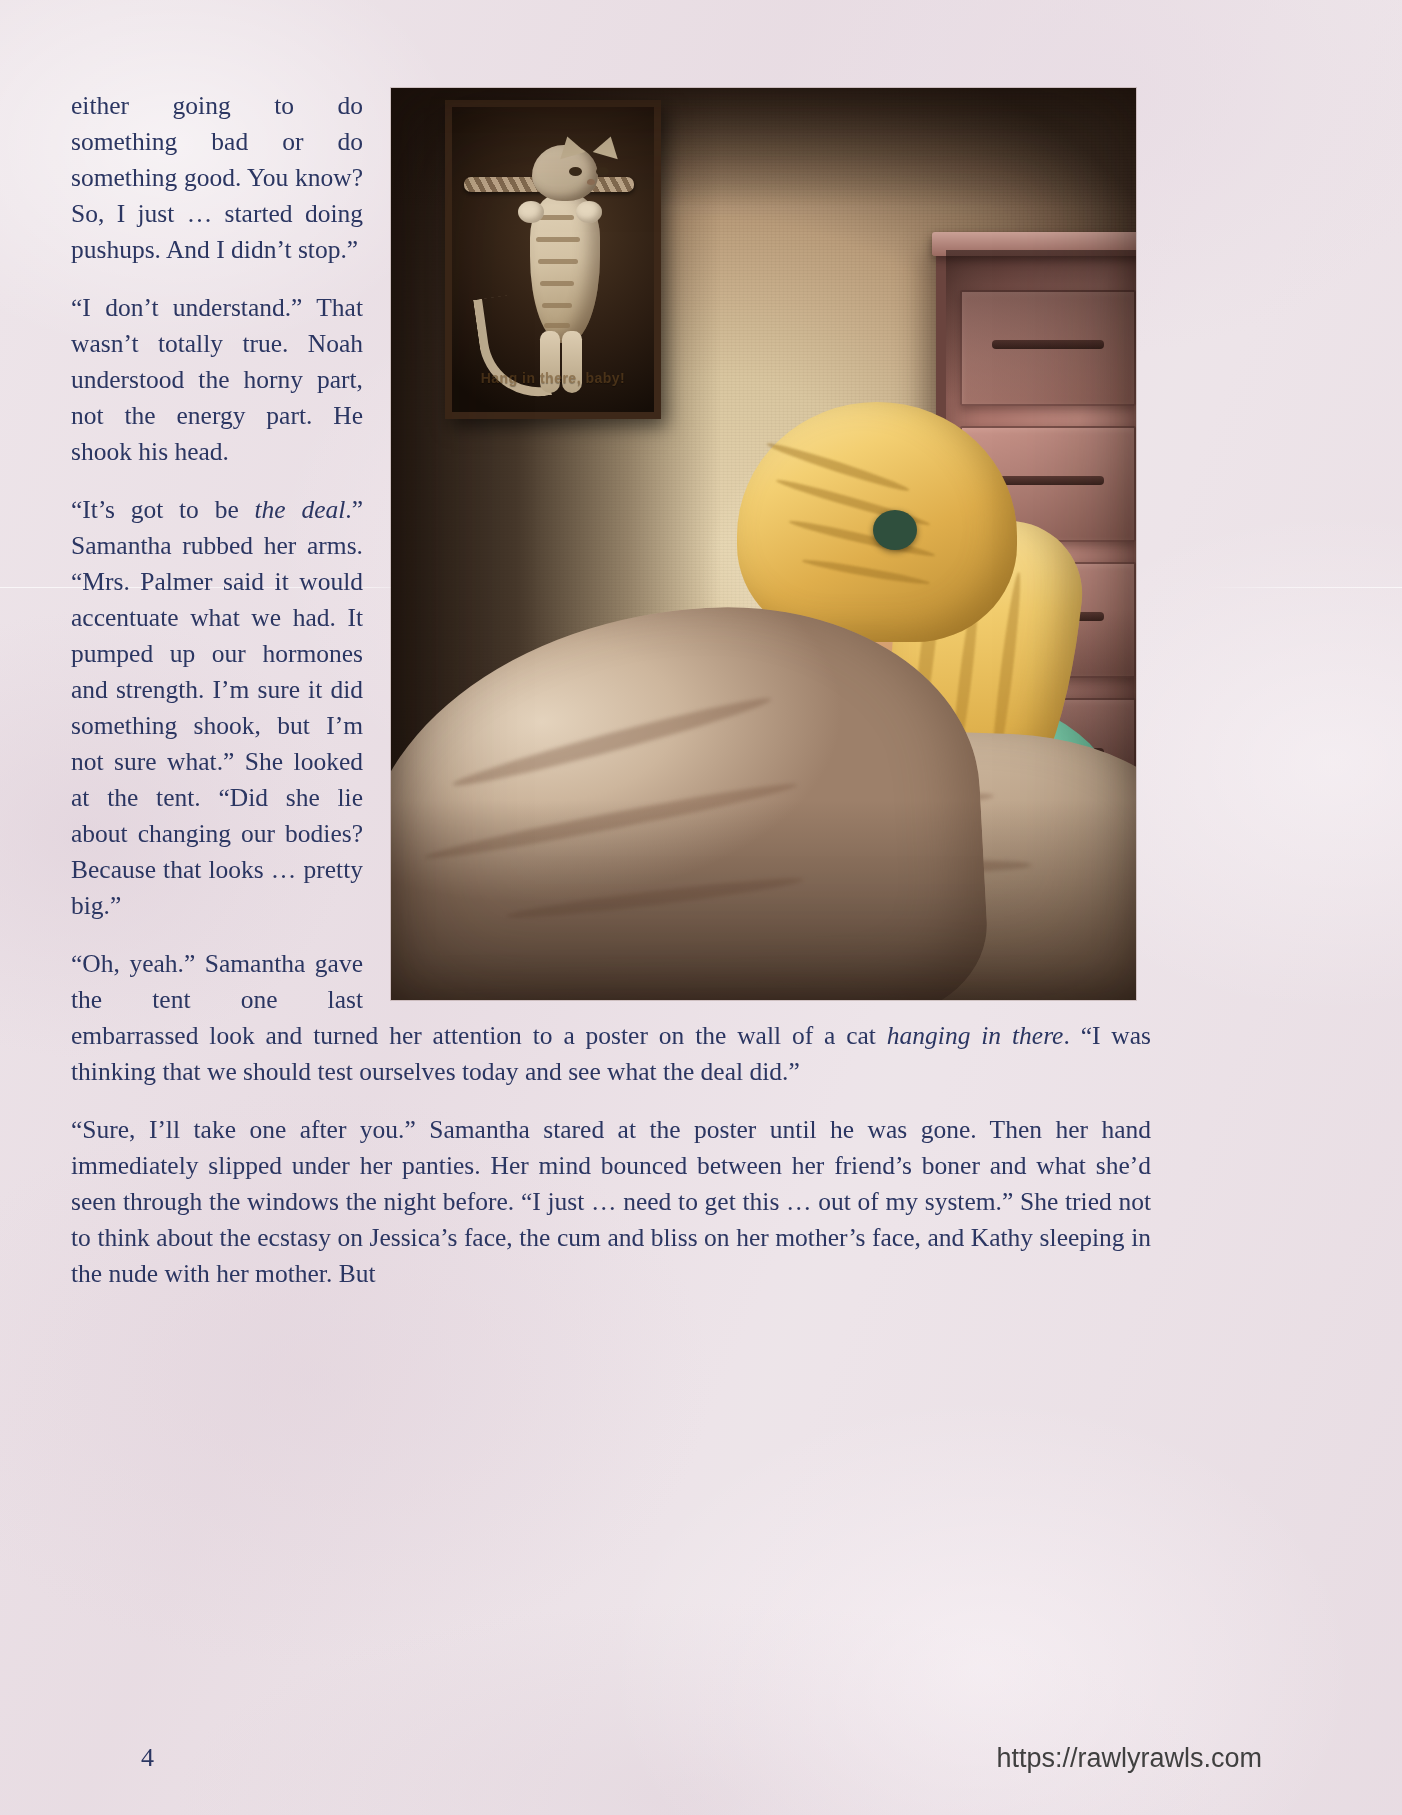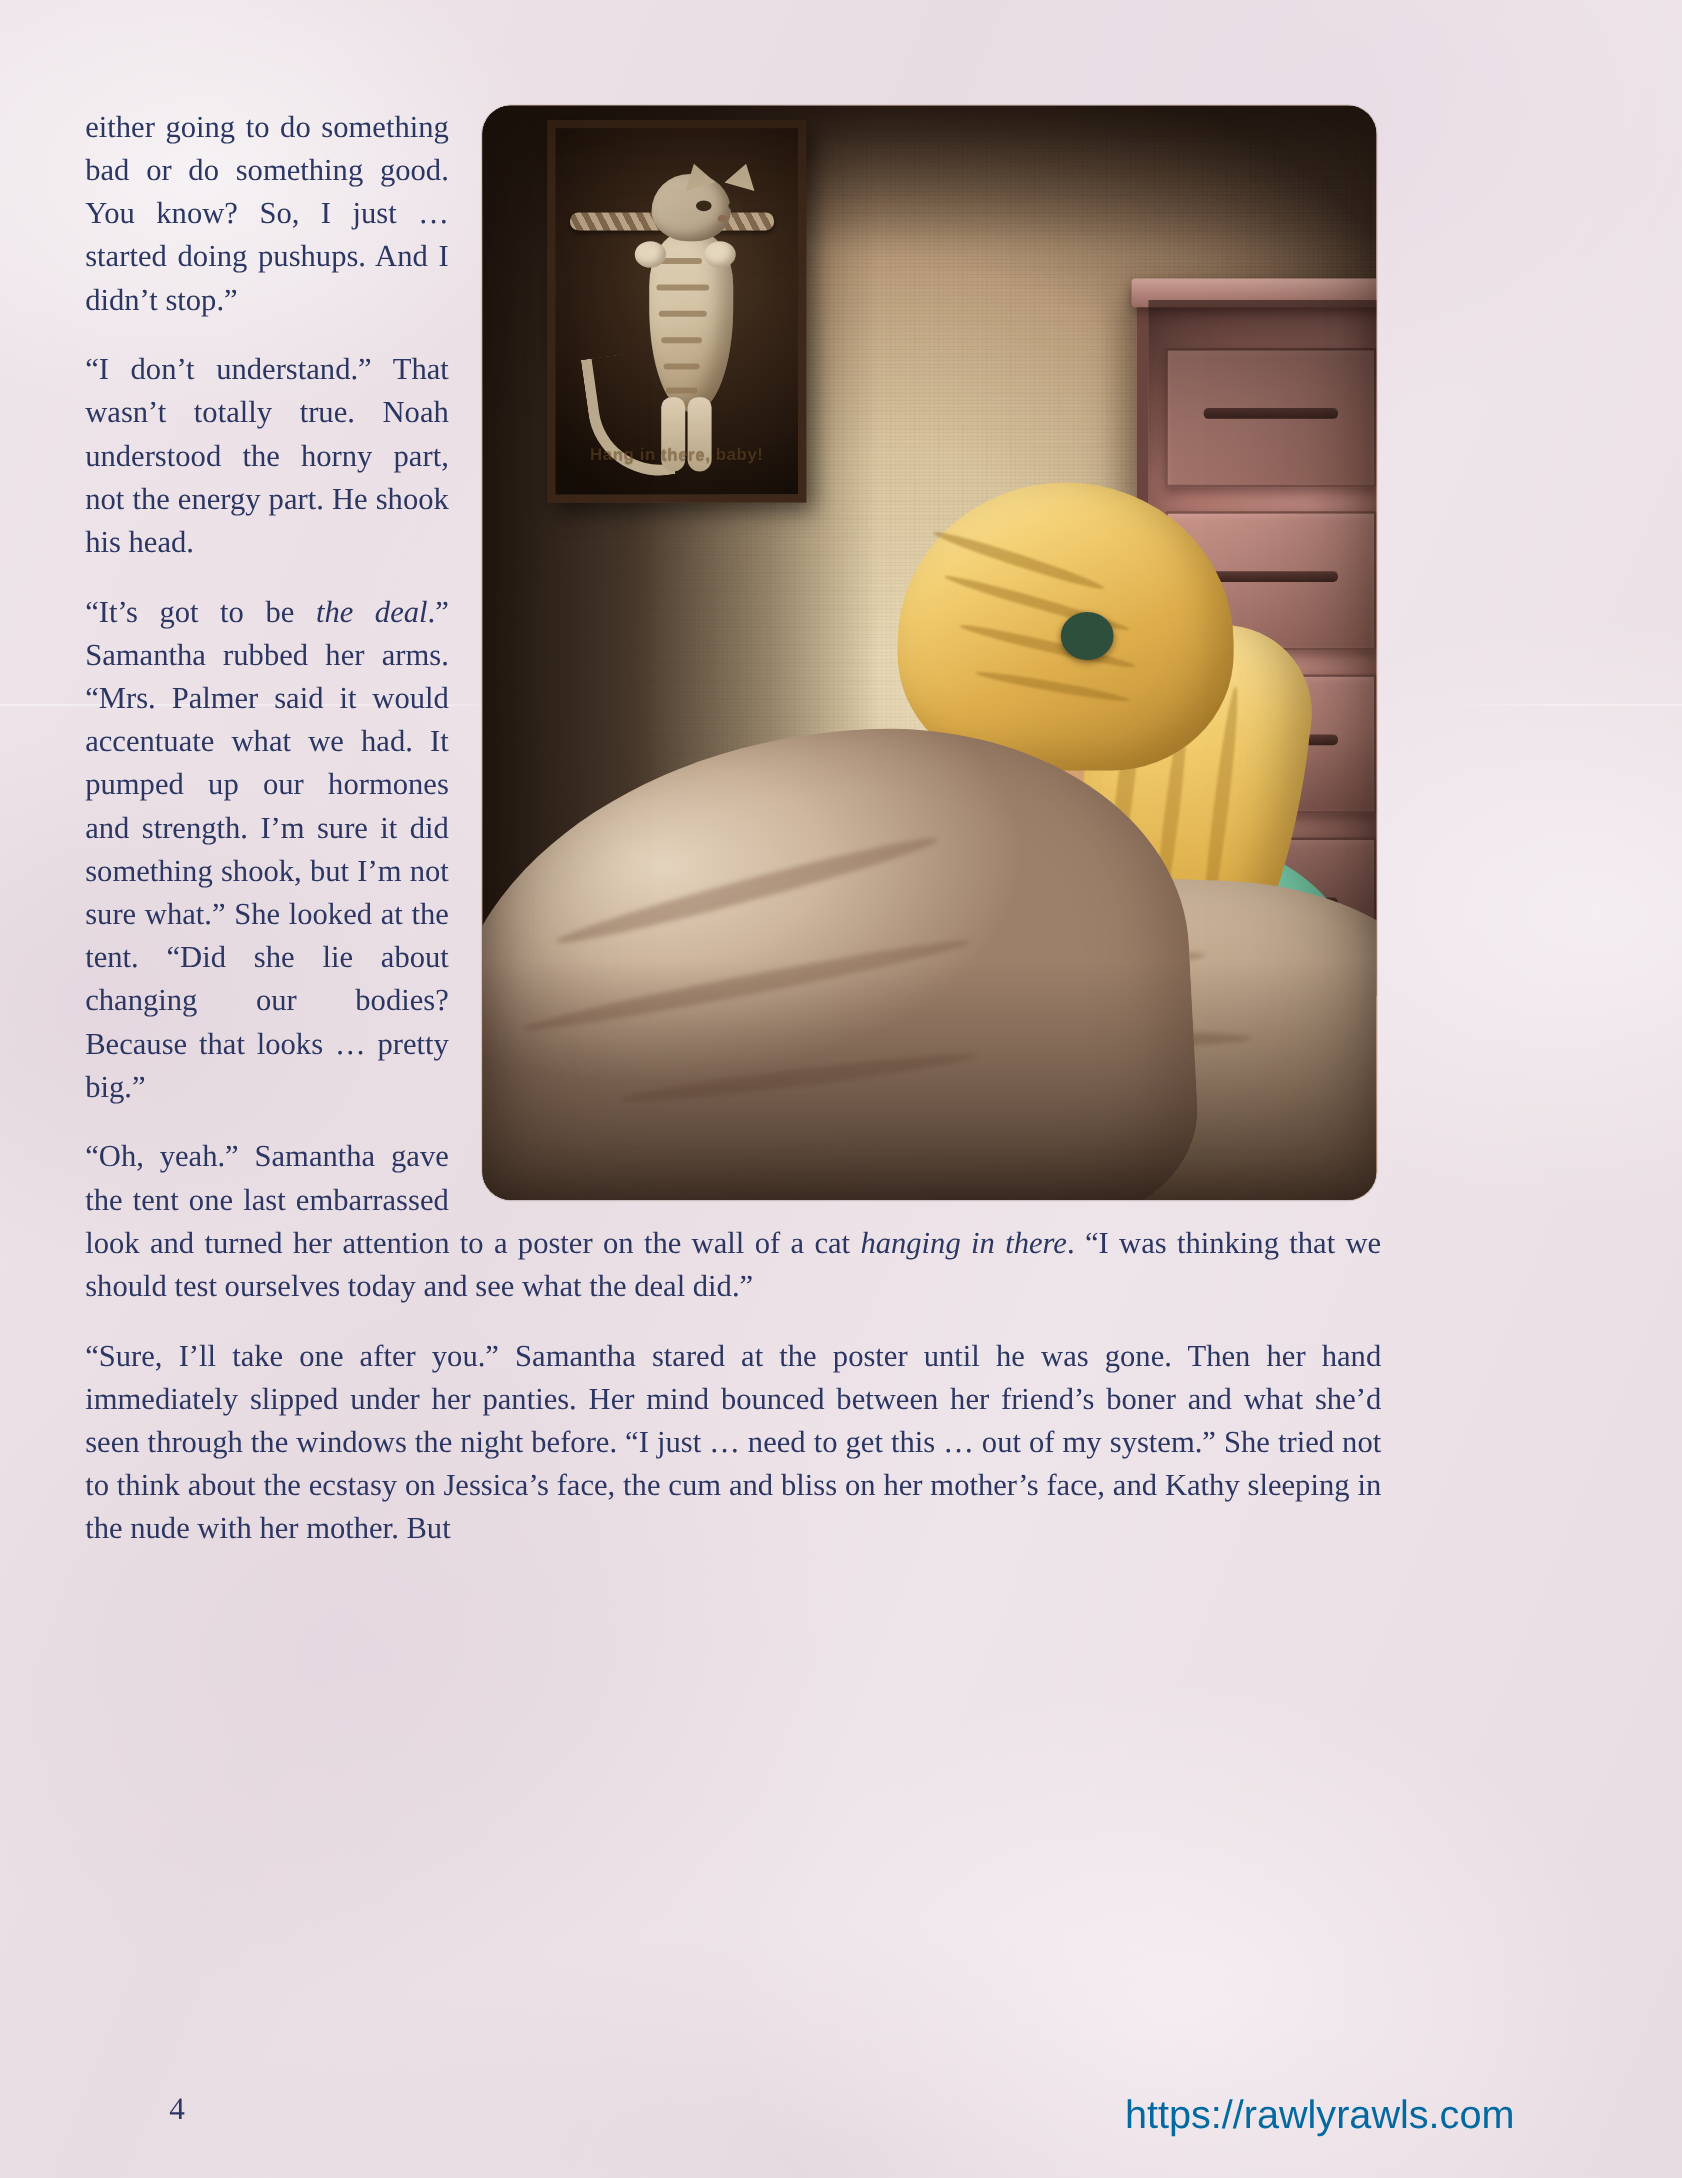--- a/index.html
+++ b/index.html
@@ -47,25 +47,24 @@
     -webkit-hyphens:none; hyphens:none;
   }
   #text-column p{ margin:0 0 22px 0; }
   #text-column p:last-child{ margin-bottom:16px; }
   .it{ font-style:italic; }
 
   
   #illustration{
     float:right;
     width:745px; height:912px;
-    margin:0 4px 14px 28px;
+    margin:0 15px 14px 28px;
     position:relative; overflow:hidden;
     background:#c9ab93;
     box-shadow:0 0 0 1px rgba(120,90,80,.25);
-    border-radius:24px;
   }
 
   
   .wall{
     position:absolute; inset:0;
     background:
       radial-gradient(ellipse 560px 520px at 44% 50%, #e4d3ae 0%, #d8c49d 32%, #b89a78 62%, #6f5743 86%, #3e2f24 100%),
       linear-gradient(180deg,#3a2c21 0%, #6d5440 14%, #a98d6c 40%, #7a6049 78%, #3b2d22 100%);
   }
   .wall-grain{
@@ -290,21 +289,21 @@
   #footer{
     position:absolute; left:0; bottom:0; width:1402px; height:120px; z-index:3;
   }
   #page-number{
     position:absolute; left:141px; top:48px;
     color:#2b3662; font-size:26px;
     font-family:"Liberation Serif","DejaVu Serif",serif;
   }
   #site-url{
     position:absolute; right:140px; top:48px;
-    color:#0369a1; font-size:33px;
+    color:#404040; font-size:27px;
     font-family:"Liberation Sans","DejaVu Sans",sans-serif;
   }
 </style>
 </head>
 <body>
 
 <div id="paper-texture"></div>
 <div id="page-hairline"></div>
 
 <div id="page-content">

